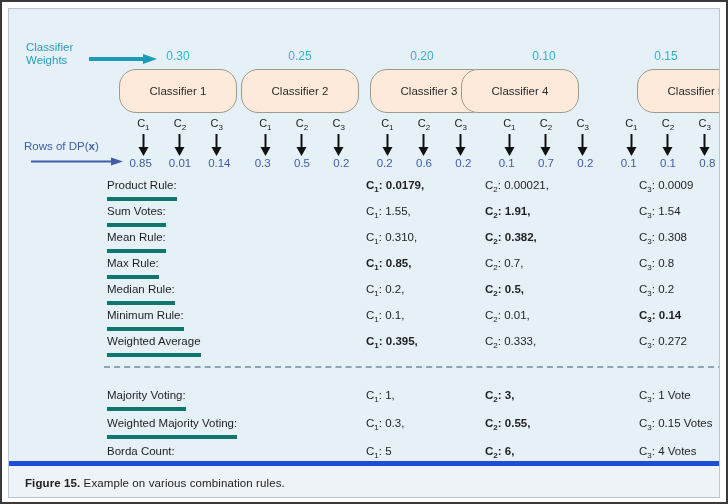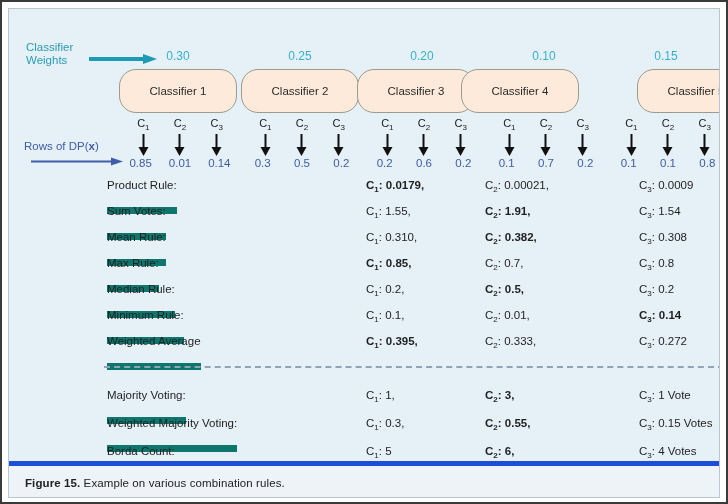--- a/index.html
+++ b/index.html
@@ -142,22 +142,22 @@
 
   
   #rules { position: absolute; left: 0; top: 170px; width: 710px; }
   .rule-row { position: relative; height: 26px; }
   .rule-name {
     position: absolute;
     left: 98px;
     top: 0;
     font-size: 11.5px;
     color: #1f1f1f;
-    border-bottom: 7px solid #0f766e;
-    padding-bottom: 16px;
+    border-bottom: 4px solid #0f766e;
+    padding-bottom: 6px;
     white-space: nowrap;
   }
   .cell {
     position: absolute;
     top: 0;
     font-size: 11.5px;
     color: #1f1f1f;
     white-space: nowrap;
   }
   .cell sub { font-size: 8px; }
@@ -252,21 +252,21 @@
                 <polygon points="0.5,13 10.5,13 5.5,22" fill="#111111"></polygon>
               </svg>
             </div>
             <div class="dp-vals">
               <span>0.3</span>
               <span>0.5</span>
               <span>0.2</span>
             </div>
           </div>
           <div class="weight" style="left: 383px;">0.20</div>
-          <div class="clf-box" style="left: 348px;">Classifier 3</div>
+          <div class="clf-box" style="left: 361px;">Classifier 3</div>
           <div class="clf-group" style="left: 354px;">
             <div class="c-head">
               <span>C<sub>1</sub></span>
               <span>C<sub>2</sub></span>
               <span>C<sub>3</sub></span>
             </div>
             <div class="dp-arrows">
               <svg width="11" height="22" viewBox="0 0 11 22">
                 <line x1="5.5" y1="0" x2="5.5" y2="15" stroke="#111111" stroke-width="2"></line>
                 <polygon points="0.5,13 10.5,13 5.5,22" fill="#111111"></polygon>

